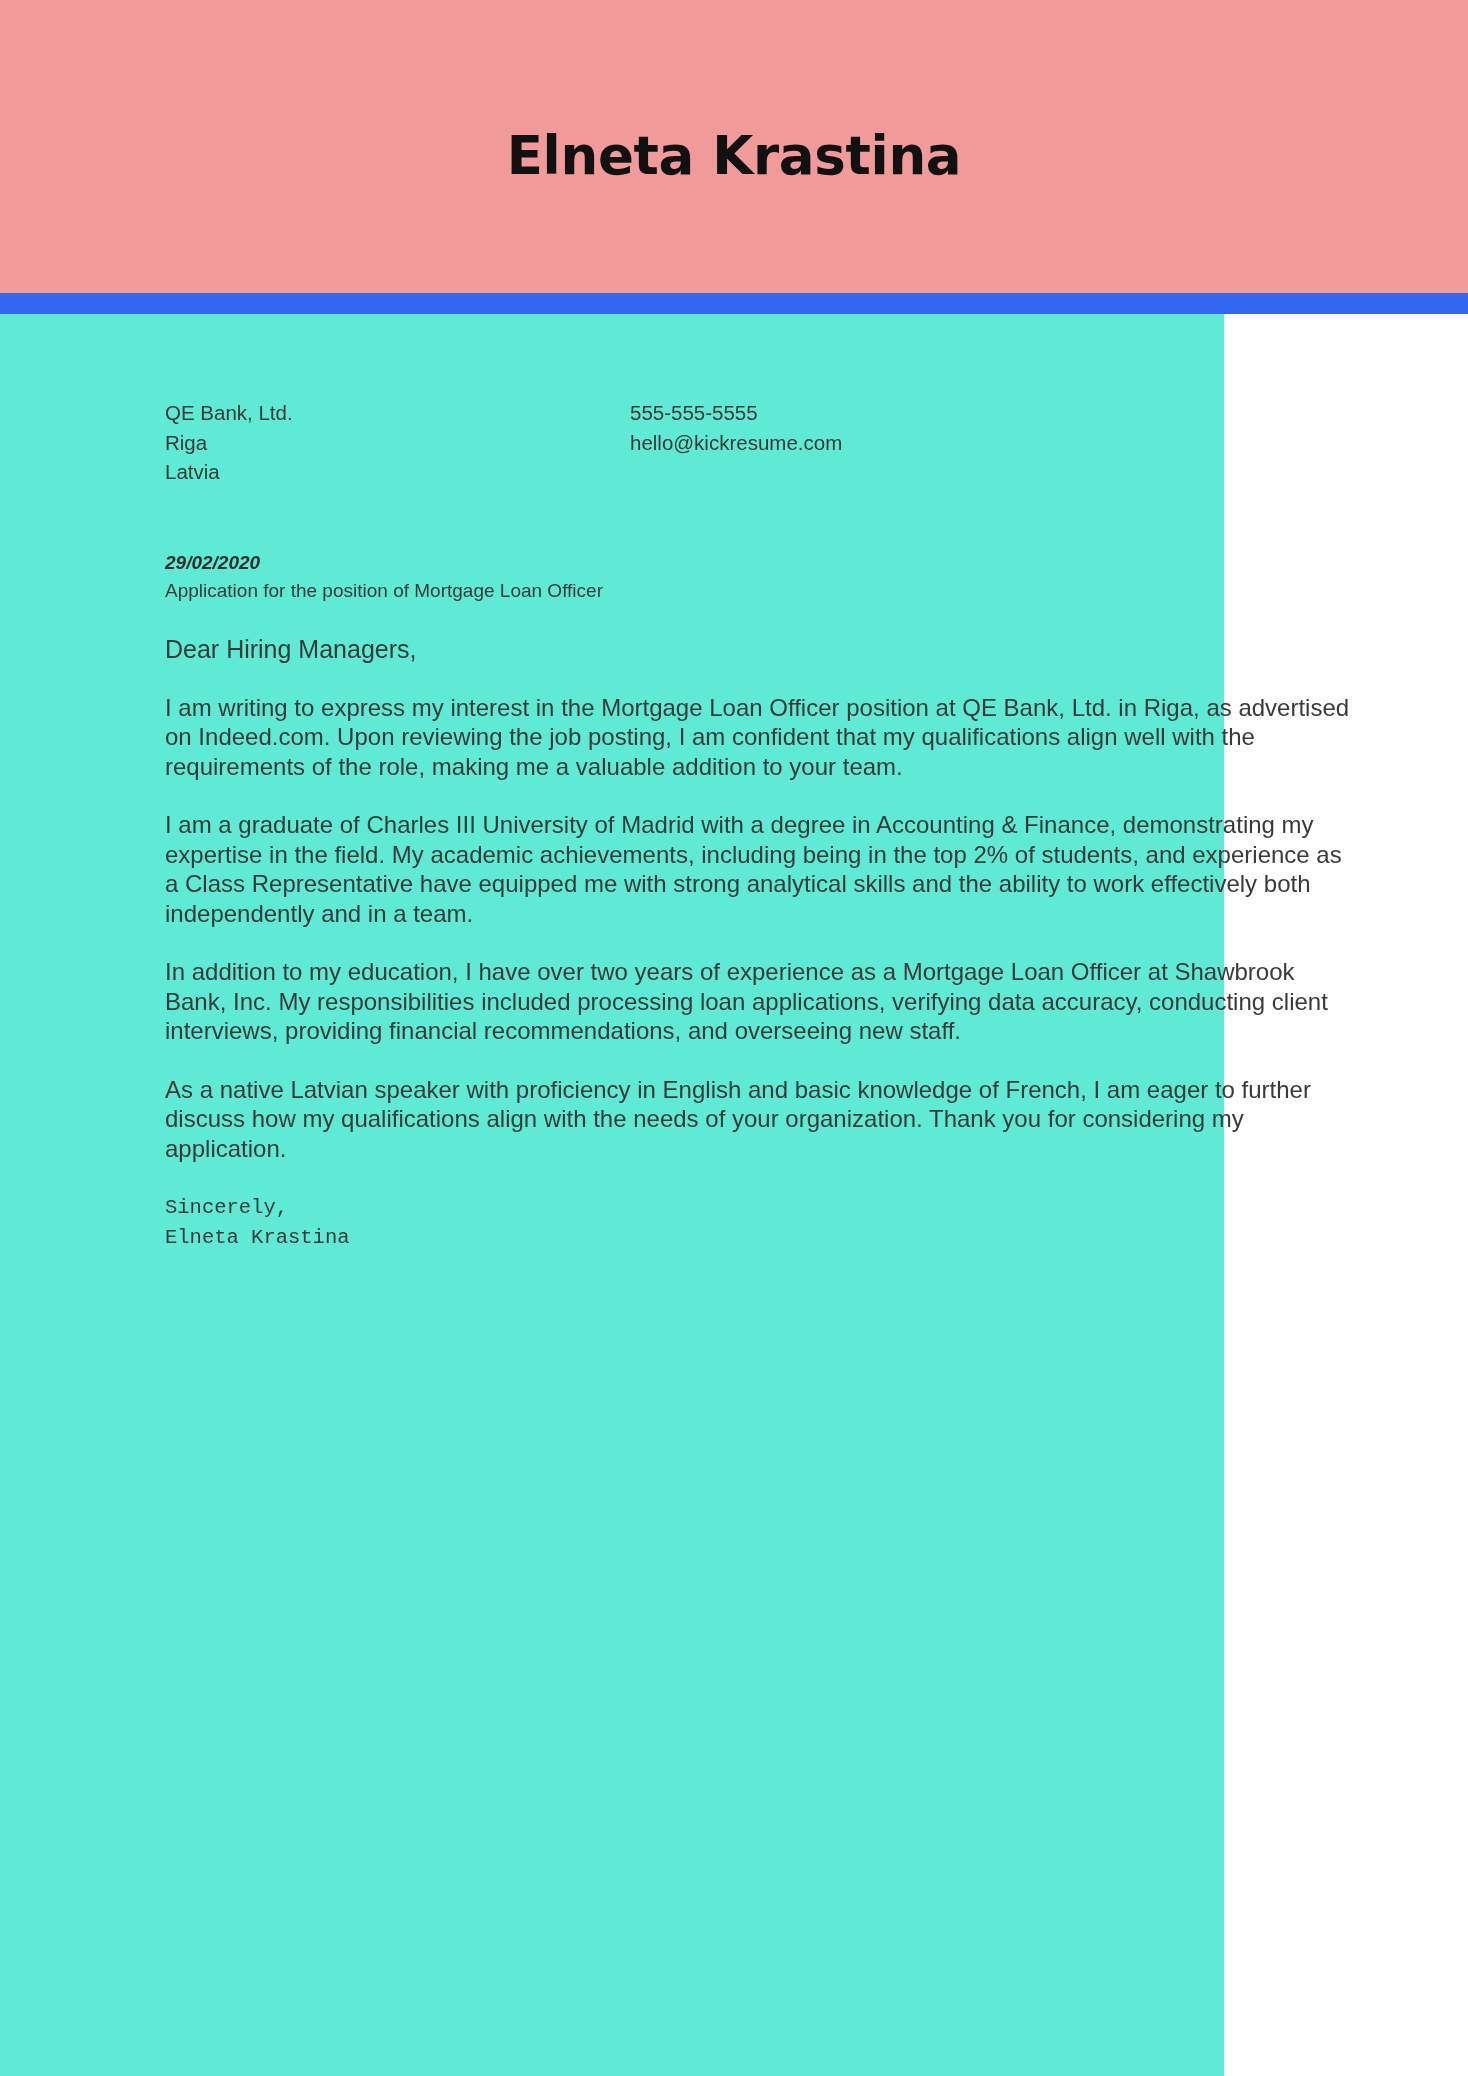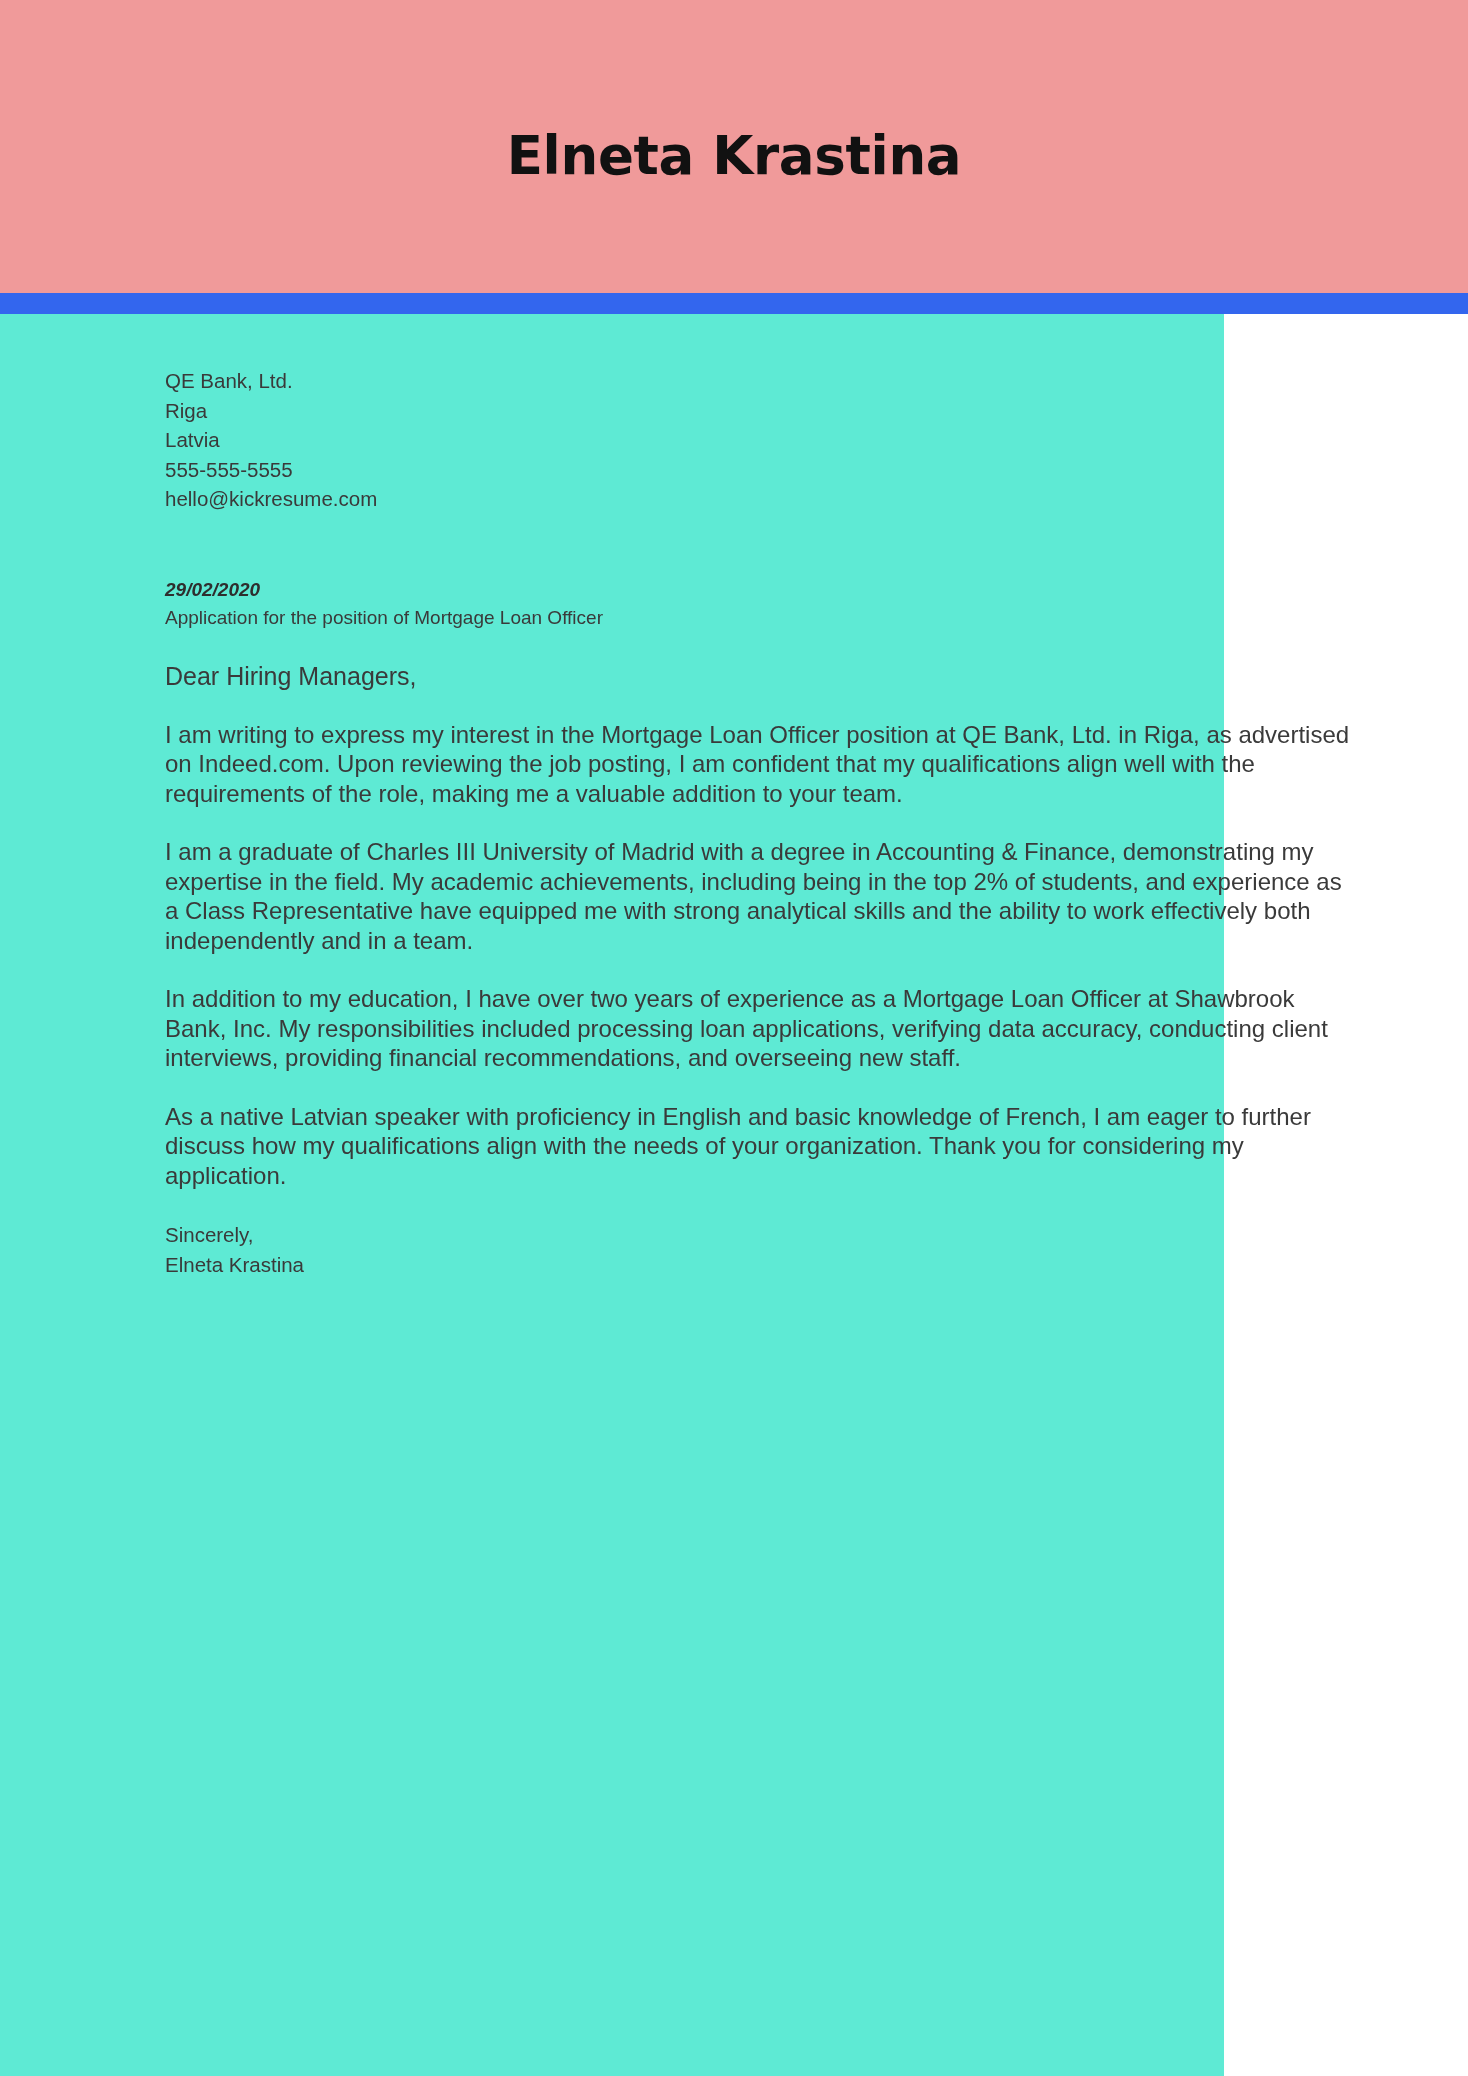--- a/index.html
+++ b/index.html
@@ -59,22 +59,21 @@
   .letter-body {
     position: absolute;
     left: 165px;
     top: 314px;
     width: 1196px;
   }
 
   
   .contact-block {
     display: flex;
-    margin-top: 52px;
-    flex-direction: column;
+    margin-top: 84px;
   }
   .contact-col {
     font-size: 20.5px;
     line-height: 29.5px;
     color: #3a3a3a;
     font-family: "Liberation Sans", sans-serif;
   }
   .contact-col.recipient { width: 465px; }
   .contact-col.sender { width: 500px; }
   .contact-line { white-space: nowrap; }
@@ -110,21 +109,21 @@
     margin-top: 29px;
     text-align: left;
   }
 
   .closing {
     margin-top: 30px;
     font-size: 20.5px;
     line-height: 29.5px;
     color: #3a3a3a;
   }
-  .closing-line { white-space: nowrap; }
+  .closing-line { white-space: nowrap; font-family: Liberation Mono, monospace; }
 </style>
 </head>
 <body>
 
 <div class="page">
 
   <div class="header-band">
     <div class="header-name">Elneta Krastina</div>
   </div>
 

